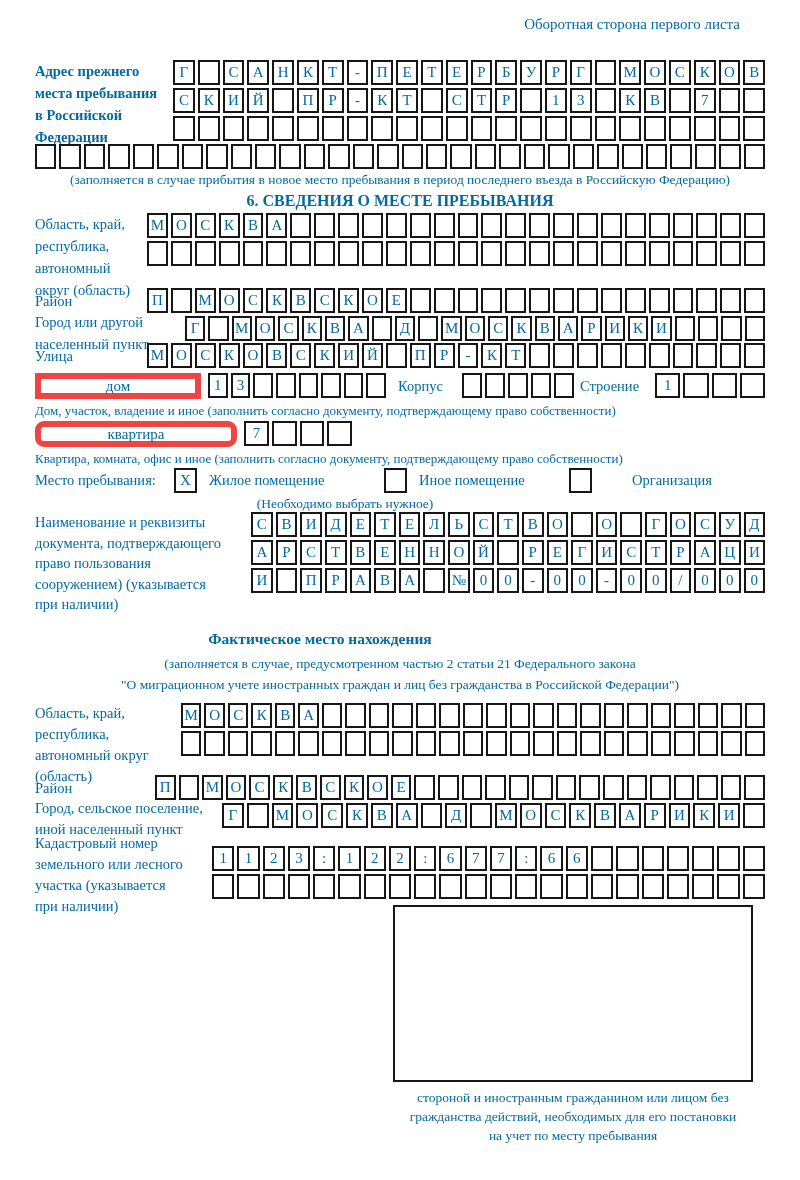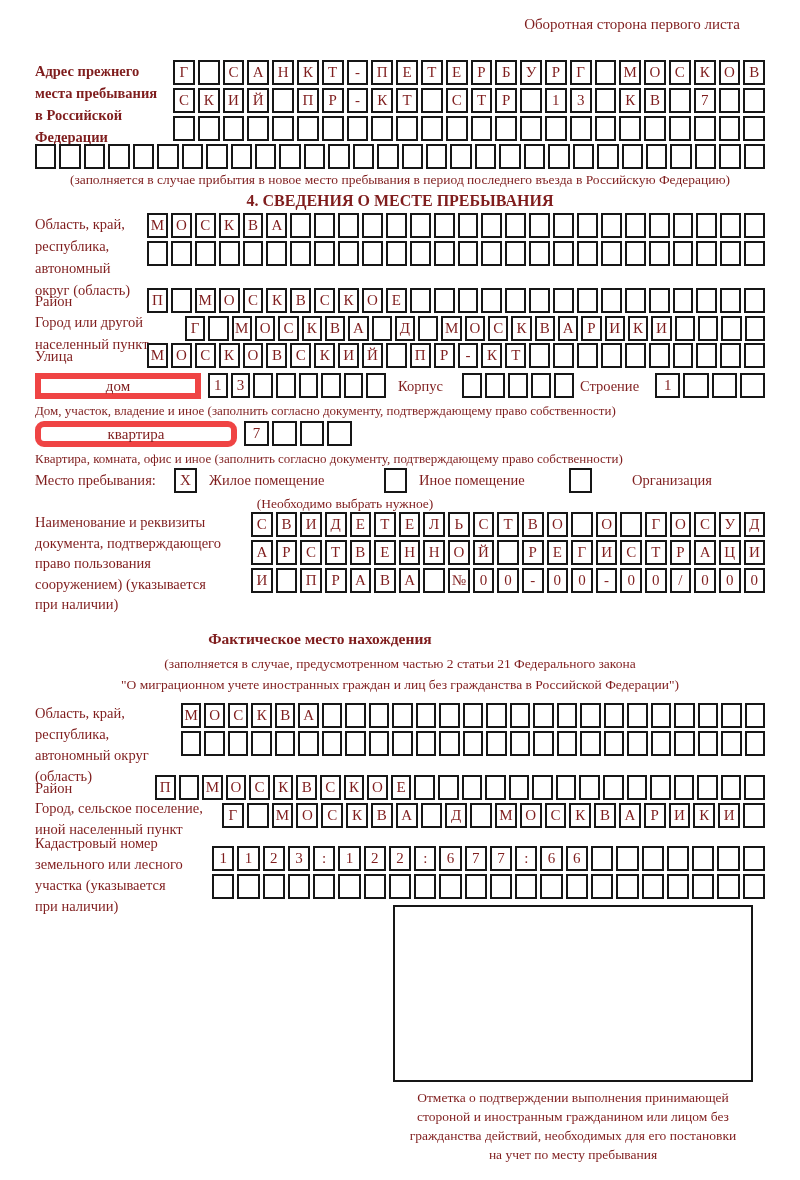--- a/index.html
+++ b/index.html
@@ -1,17 +1,17 @@
 <!DOCTYPE html>
 <html><head>
 <meta charset="utf-8">
 <style>
   html,body{margin:0;padding:0;background:#fff;}
   .page{position:relative;width:800px;height:1180px;background:#ffffff;
-        font-family:"Liberation Serif","DejaVu Serif",serif;color:#7f1d1d;overflow:hidden;}
+        font-family:"Liberation Serif","DejaVu Serif",serif;color:#0369a1;overflow:hidden;}
   .abs{position:absolute;}
   .hdr{font-size:15px;text-align:right;}
   .lbl{font-size:14.5px;line-height:22px;}
   .lbl.tight{line-height:20.5px;}
   .lbl.mid{line-height:21px;}
   .cells{display:flex;gap:3px;height:25px;}
   .cell{flex:1 1 0;border:2px solid #161616;box-sizing:border-box;display:flex;
         align-items:center;justify-content:center;font-size:15px;background:#fff;}
   .labelbox{border:6px solid #ef4444;box-sizing:border-box;height:26px;display:flex;
         align-items:center;justify-content:center;font-size:15px;}
@@ -143,21 +143,21 @@
       <div class="cell"></div>
       <div class="cell"></div>
       <div class="cell"></div>
       <div class="cell"></div>
       <div class="cell"></div>
       <div class="cell"></div>
       <div class="cell"></div>
     </div>
   <div class="abs note" style="left:0;top:172px;width:800px;">(заполняется в случае прибытия в новое место пребывания в период последнего въезда в Российскую Федерацию)</div>
 
-  <div class="abs sec-title" style="left:0;top:192px;width:800px;">4. СВЕДЕНИЯ О МЕСТЕ ПРЕБЫВАНИЯ</div>
+  <div class="abs sec-title" style="left:0;top:192px;width:800px;">6. СВЕДЕНИЯ О МЕСТЕ ПРЕБЫВАНИЯ</div>
 
   <div class="abs lbl" style="left:35px;top:213px;width:112px;">
     <div>Область, край,</div>
     <div>республика,</div>
     <div>автономный</div>
     <div>округ (область)</div>
   </div>
   <div class="abs cells" style="left:147px;top:213px;width:618px;">
       <div class="cell">М</div>
       <div class="cell">О</div>
@@ -606,19 +606,18 @@
       <div class="cell"></div>
       <div class="cell"></div>
       <div class="cell"></div>
       <div class="cell"></div>
       <div class="cell"></div>
       <div class="cell"></div>
     </div>
 
   <div class="abs stampbox" style="left:393px;top:905px;width:360px;height:177px;"></div>
   <div class="abs stampcap" style="left:373px;top:1088px;width:400px;">
-    <div>Отметка о подтверждении выполнения принимающей</div>
     <div>стороной и иностранным гражданином или лицом без</div>
     <div>гражданства действий, необходимых для его постановки</div>
     <div>на учет по месту пребывания</div>
   </div>
 
 </div>
 
 </body></html>

